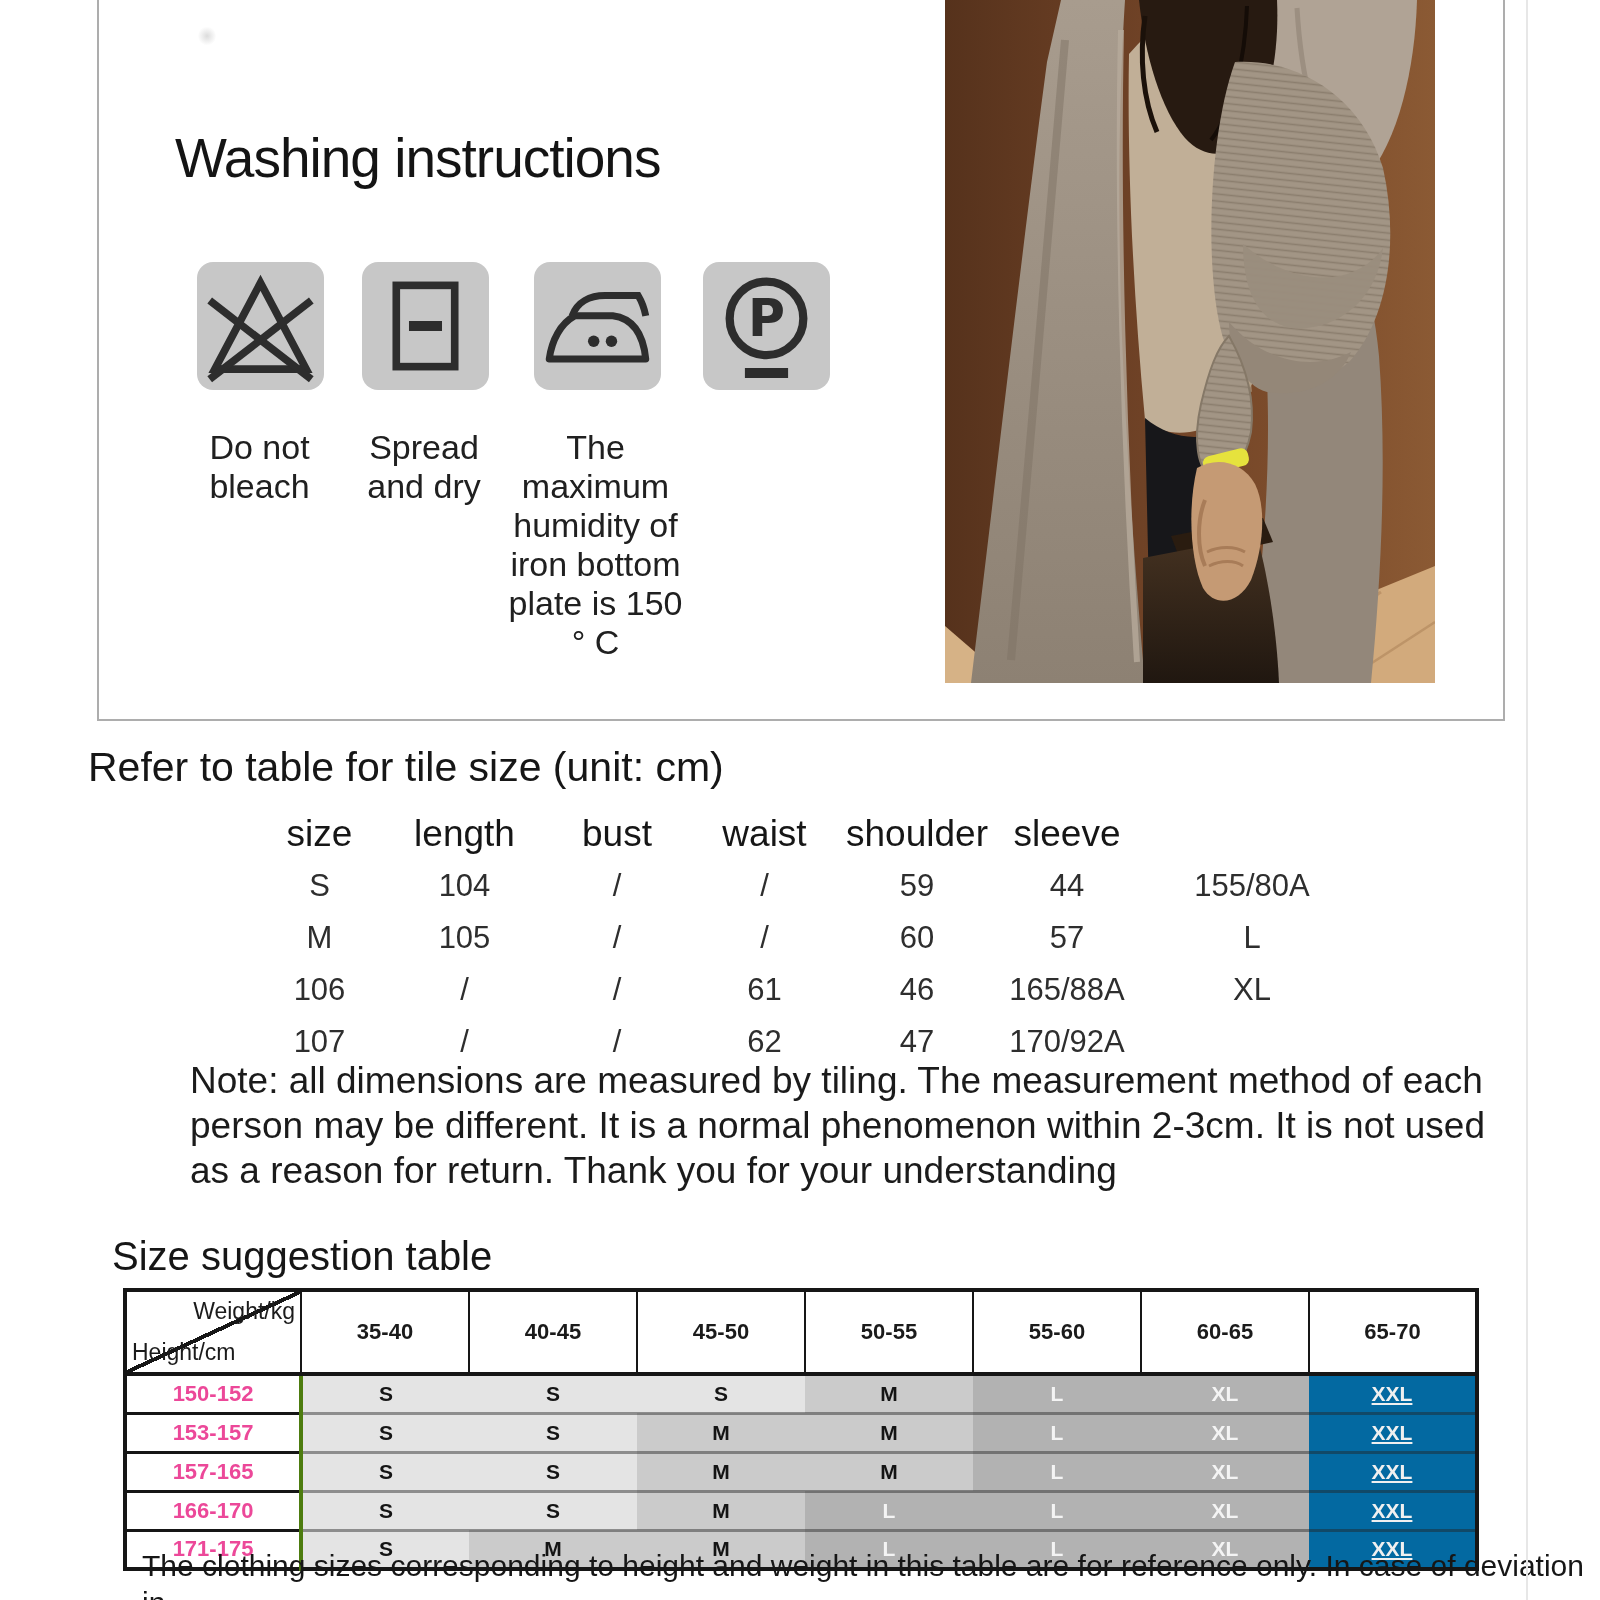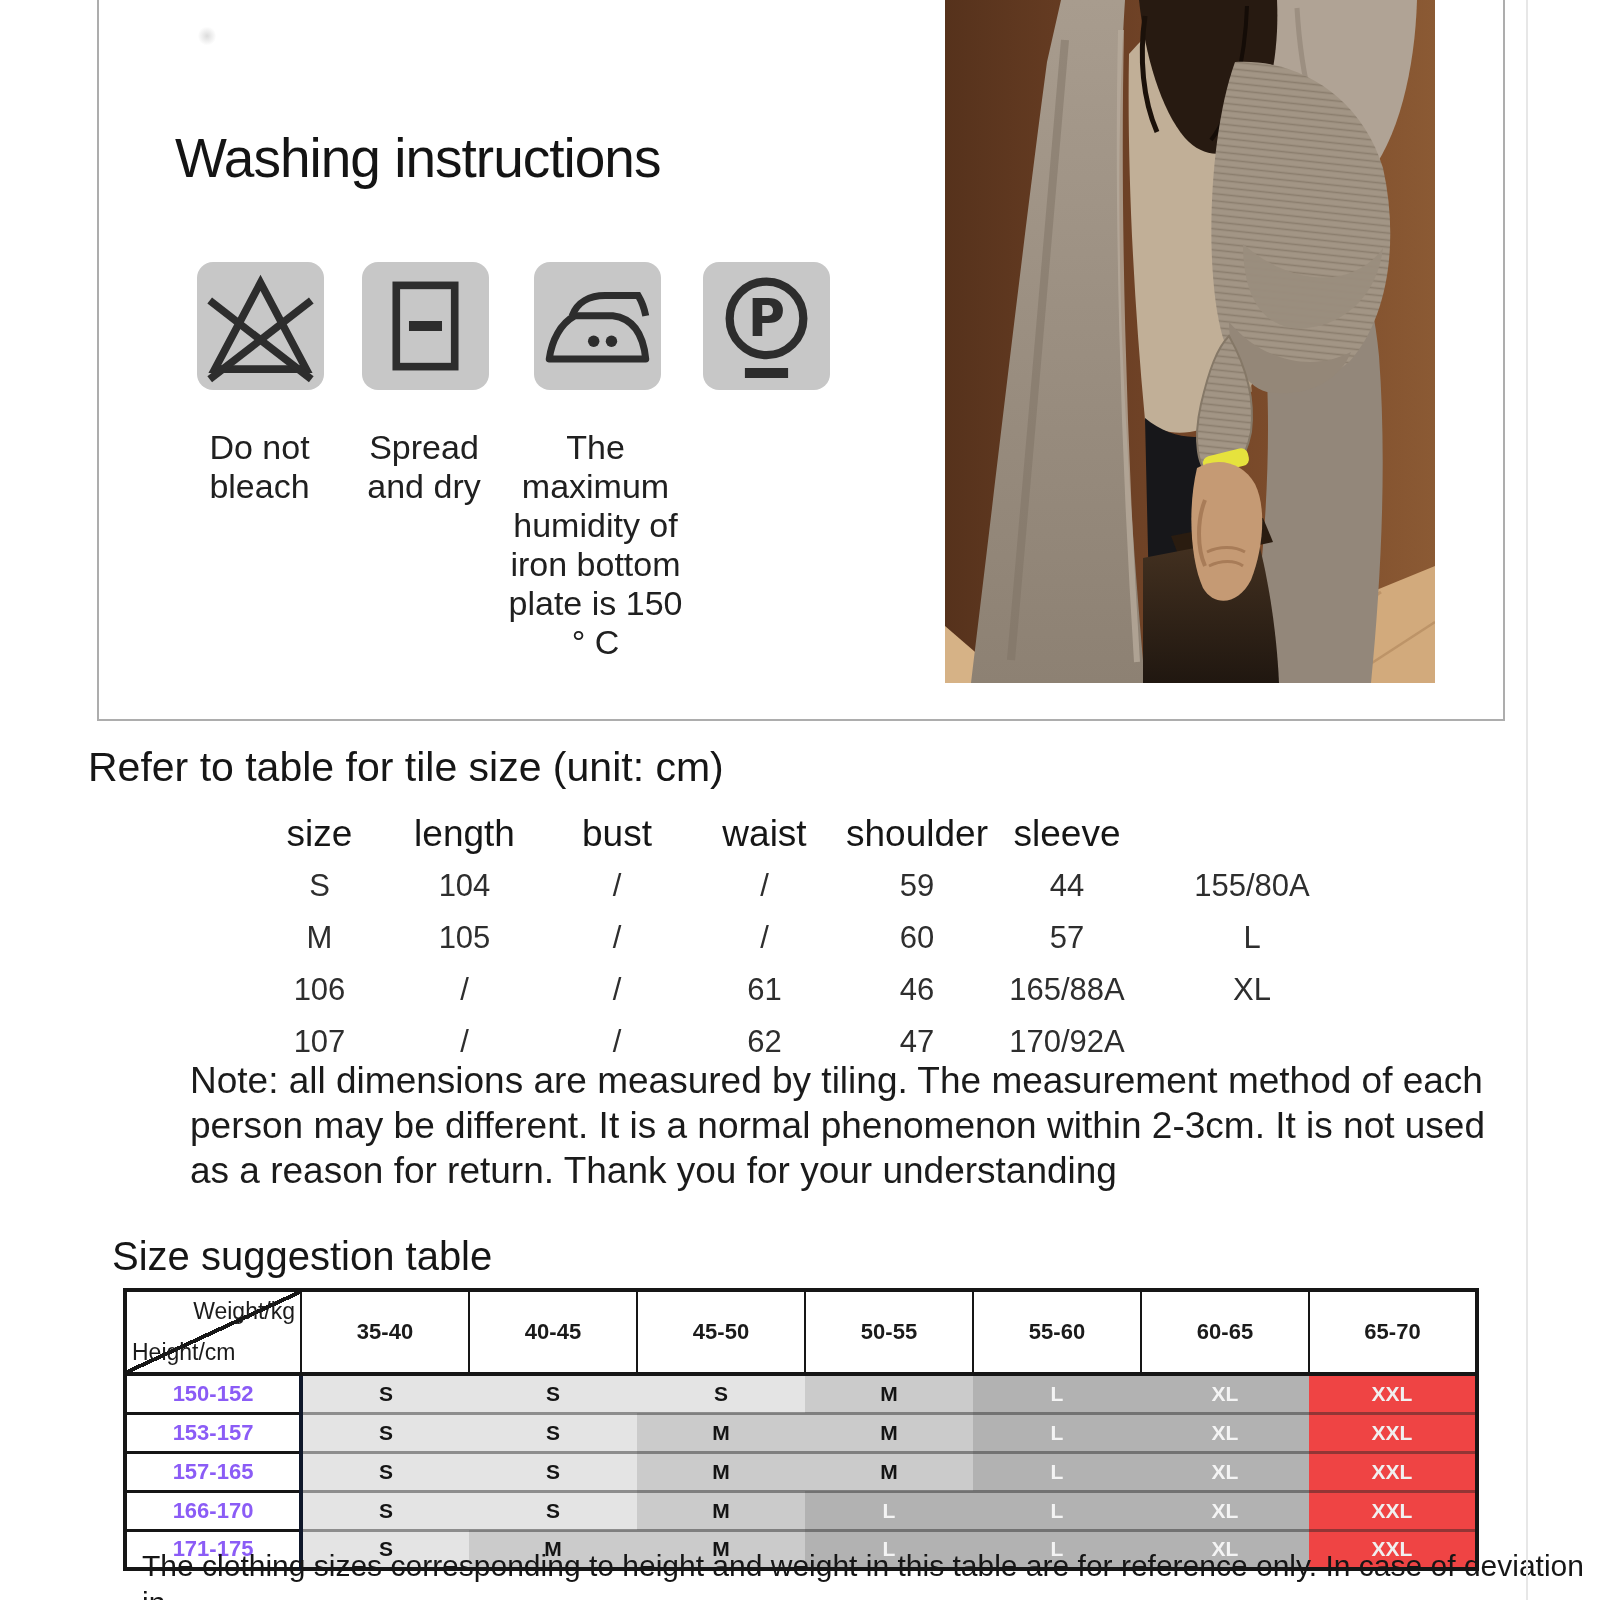--- a/index.html
+++ b/index.html
@@ -36,27 +36,27 @@
   .sug-table{left:123px;top:1260px;border-collapse:collapse;table-layout:fixed;width:1352px;
              border:4px solid #161616;margin-top:28px;}
   .sug-table th,.sug-table td{padding:0;text-align:center;vertical-align:middle;}
   .sug-head th{height:80px;background:#fff;border-right:2px solid #161616;border-bottom:4px solid #161616;
                font-size:22px;font-weight:bold;color:#1b1b1b;}
   .sug-head th.corner{position:relative;font-weight:normal;
      background-image:linear-gradient(to bottom right,rgba(0,0,0,0) calc(50% - 2px),#161616 calc(50% - 2px),#161616 calc(50% + 2px),rgba(0,0,0,0) calc(50% + 2px));}
   .c-top{position:absolute;top:6px;right:5px;font-size:23px;}
   .c-bottom{position:absolute;bottom:6px;left:5px;font-size:23px;}
   .sug-table tbody tr{height:39px;}
-  .sug-table tbody th{background:#fff;border-right:4px solid #0f172a;border-top:3px solid #161616;
-                      font-size:22px;font-weight:bold;color:#8b5cf6;}
+  .sug-table tbody th{background:#fff;border-right:4px solid #4d7c0f;border-top:3px solid #161616;
+                      font-size:22px;font-weight:bold;color:#ec4899;}
   .sug-table tbody td{font-size:21px;font-weight:bold;border-top:3px solid rgba(35,35,35,0.45);}
   td.sh-s{background:#e4e4e4;color:#141414;}
   td.sh-m{background:#cbcbcb;color:#141414;}
   td.sh-l{background:#b2b2b2;color:#f4f4f4;}
-  td.sh-x{background:#ef4444;color:#f0f0f0;}
+  td.sh-x{background:#0369a1;color:#f0f0f0;text-decoration:underline;}
   .footnote{left:142px;top:1547px;font-size:30px;line-height:37px;color:#161616;}
   .divider{left:1526px;top:0;width:2px;height:1600px;background:#e7e7e7;}
 </style>
 </head>
 <body>
 
 <div class="page">
 
   <div class="abs panel"></div>
   <div class="abs smudge"></div>

